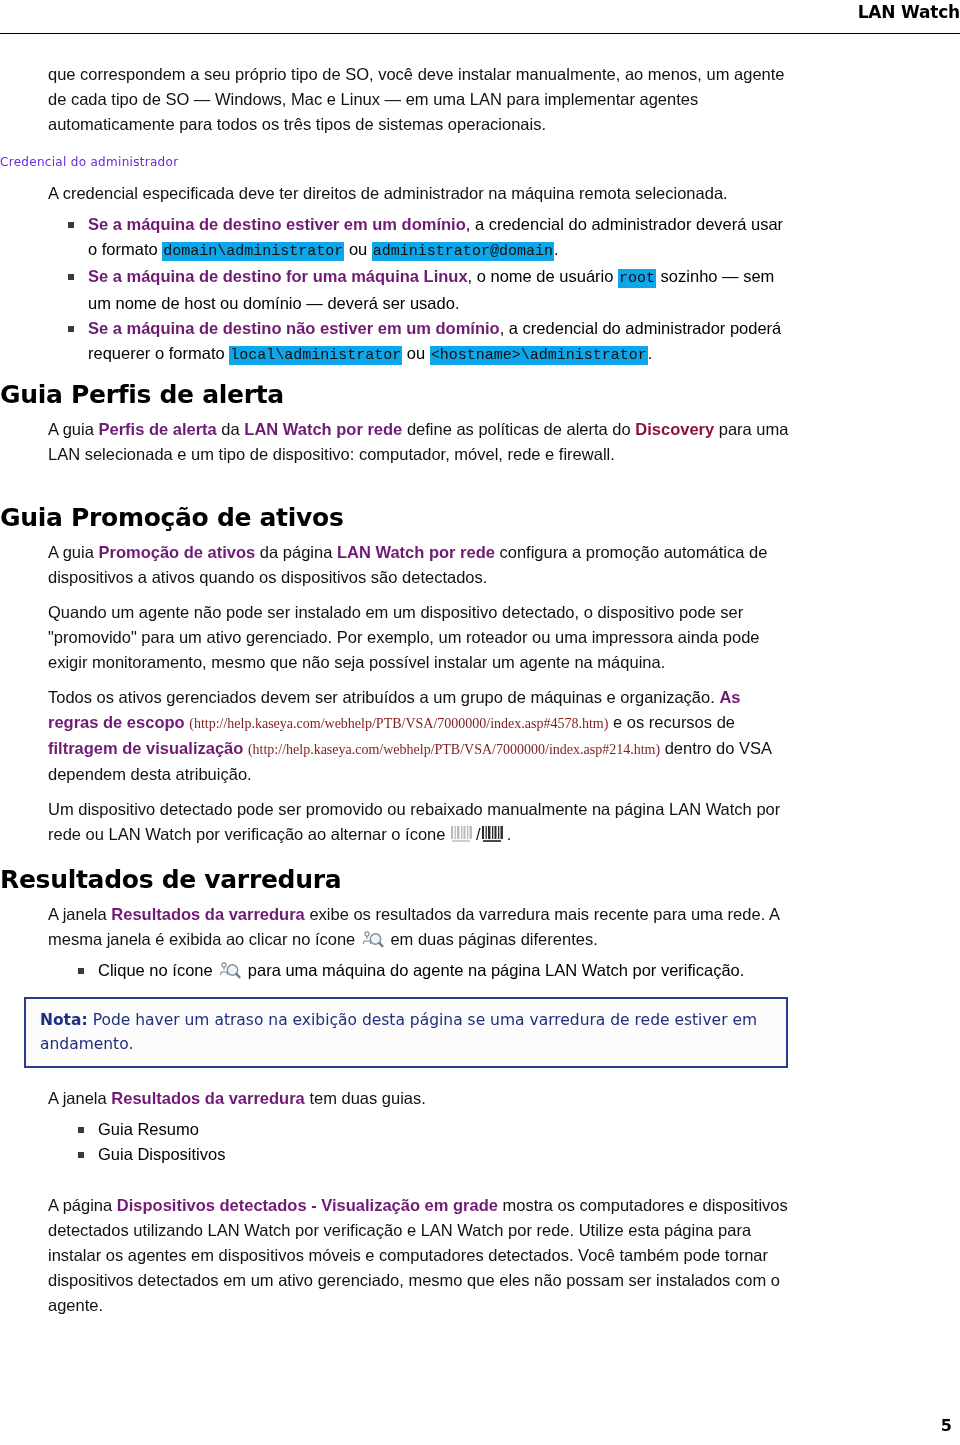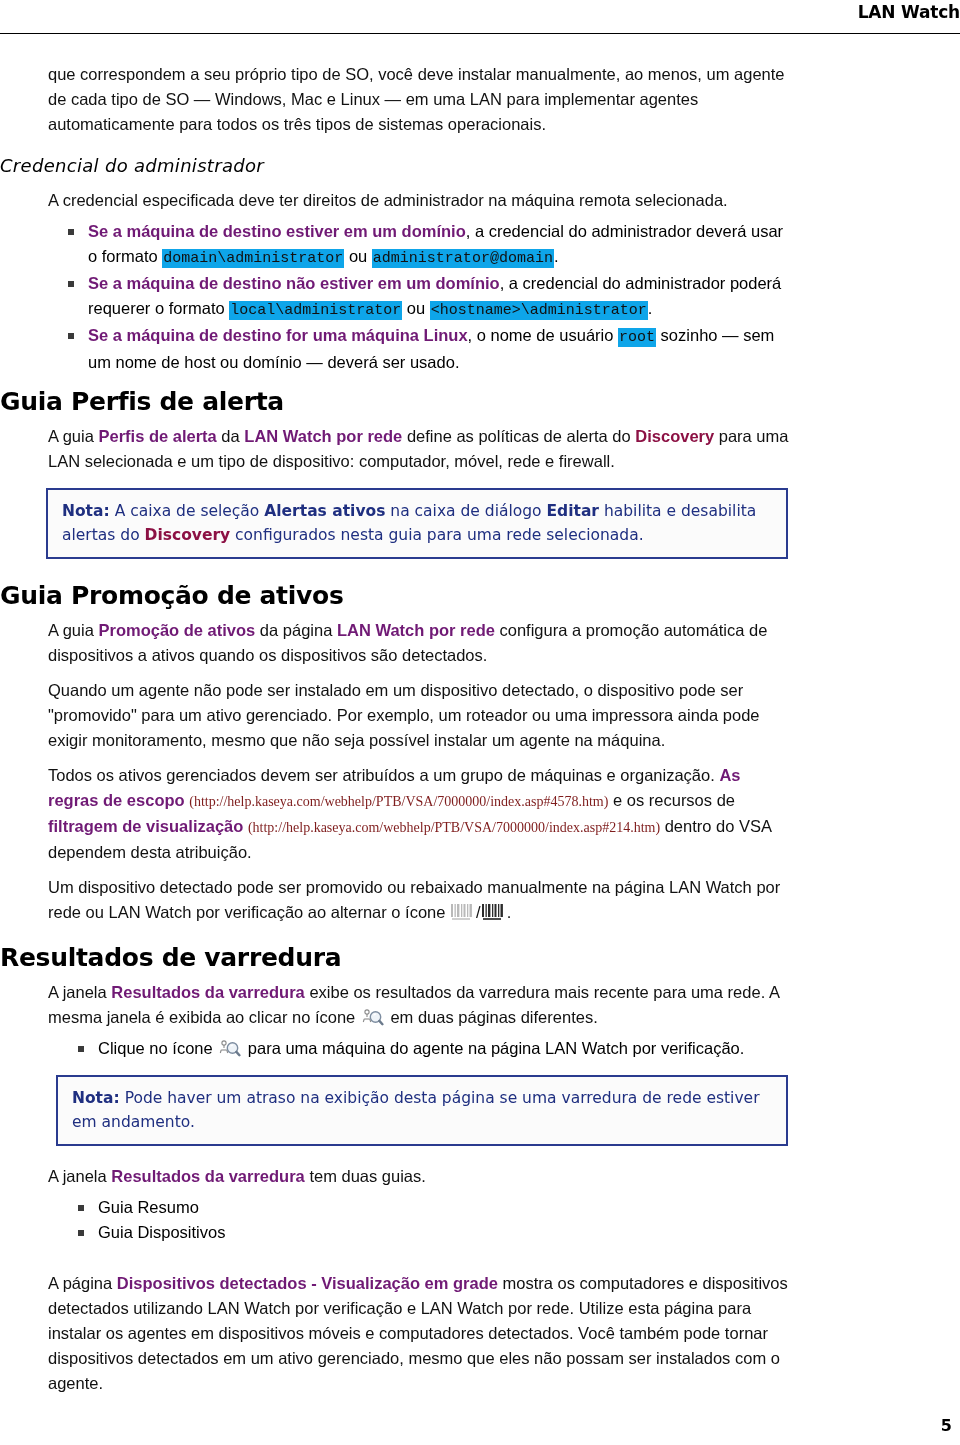--- a/index.html
+++ b/index.html
@@ -73,23 +73,22 @@
     font-family: "DejaVu Sans", sans-serif;
     font-weight: bold;
     font-size: 25px;
     letter-spacing: -0.3px;
     color: #000;
     margin: 0;
   }
   
   .h-gray {
     font-family: "DejaVu Sans", sans-serif;
-    font-style: italic;
-    font-size: 18px;
-    color: #000000;
+    font-size: 12px;
+    color: #6d28d9;
     letter-spacing: 0.3px;
     margin: 0;
   }
 
   .b-navy { color: #701a75; font-weight: bold; }
   .b-red  { color: #8c1144; font-weight: bold; }
 
   code, .code {
     font-family: "Liberation Mono", "DejaVu Sans Mono", monospace;
     font-size: 15px;
@@ -198,40 +197,37 @@
 
     <p class="para indent1">A credencial especificada deve ter direitos de administrador na máquina remota selecionada.</p>
 
     <div class="sp6"></div>
 
     <ul class="sq lvl1">
       <li>
         <span class="b-navy">Se a máquina de destino estiver em um domínio</span><span>, a credencial do administrador deverá usar o formato </span><code>domain\administrator</code><span> ou </span><code>administrator@domain</code><span>.</span>
       </li>
       <li>
+        <span class="b-navy">Se a máquina de destino for uma máquina Linux</span><span>, o nome de usuário </span><code>root</code><span> sozinho — sem um nome de host ou domínio — deverá ser usado.</span>
+      </li>
+      <li>
         <span class="b-navy">Se a máquina de destino não estiver em um domínio</span><span>, a credencial do administrador poderá requerer o formato </span><code>local\administrator</code><span> ou </span><code>&lt;hostname&gt;\administrator</code><span>.</span>
       </li>
-      <li>
-        <span class="b-navy">Se a máquina de destino for uma máquina Linux</span><span>, o nome de usuário </span><code>root</code><span> sozinho — sem um nome de host ou domínio — deverá ser usado.</span>
-      </li>
     </ul>
 
     <div class="sp12"></div>
 
     <div class="h-section">Guia Perfis de alerta</div>
 
     <div class="sp8"></div>
 
     <p class="para indent1"><span>A guia </span><span class="b-navy">Perfis de alerta</span><span> da </span><span class="b-navy">LAN Watch por rede</span><span> define as políticas de alerta do </span><span class="b-red">Discovery</span><span> para uma LAN selecionada e um tipo de dispositivo: computador, móvel, rede e firewall.</span></p>
 
     <div class="sp14"></div>
 
-    <div class="note" style="margin-left:46px; margin-right:14px;">
-      <b>Nota:</b><span> A caixa de seleção </span><b>Alertas ativos</b><span> na caixa de diálogo </span><b>Editar</b><span> habilita e desabilita alertas do </span><span class="b-red">Discovery</span><span> configurados nesta guia para uma rede selecionada.</span>
-    </div>
 
     <div class="sp22"></div>
 
     <div class="h-section">Guia Promoção de ativos</div>
 
     <div class="sp8"></div>
 
     <p class="para indent1"><span>A guia </span><span class="b-navy">Promoção de ativos</span><span> da página </span><span class="b-navy">LAN Watch por rede</span><span> configura a promoção automática de dispositivos a ativos quando os dispositivos são detectados.</span></p>
 
     <div class="sp10"></div>
@@ -303,21 +299,21 @@
                 <path d="M7.8 11 L8.7 14"></path>
               </g>
               <circle cx="13.5" cy="9" r="5.2" fill="#eef3f8" stroke="#7d8da0" stroke-width="1.4"></circle>
               <path d="M11.6 7.3 a2.8 2.8 0 0 1 2.4 -1.1" stroke="#ffffff" stroke-width="1.2" fill="none"></path>
               <path d="M17.4 12.9 L20.4 16.2" stroke="#6b7a8c" stroke-width="2.4" stroke-linecap="round"></path>
             </svg></span><span> para uma máquina do agente na página LAN Watch por verificação.</span></li>
     </ul>
 
     <div class="sp14"></div>
 
-    <div class="note" style="margin-left:56px; margin-right:14px;">
+    <div class="note" style="margin-left:24px; margin-right:14px;">
       <b>Nota:</b><span> Pode haver um atraso na exibição desta página se uma varredura de rede estiver em andamento.</span>
     </div>
 
     <div class="sp18"></div>
 
     <p class="para indent1"><span>A janela </span><span class="b-navy">Resultados da varredura</span><span> tem duas guias.</span></p>
 
     <div class="sp6"></div>
 
     <ul class="sq lvl2">

